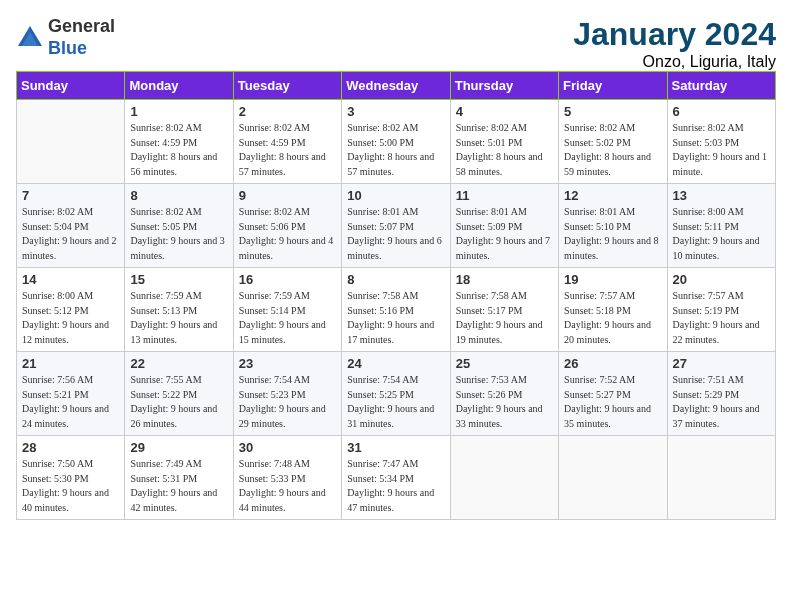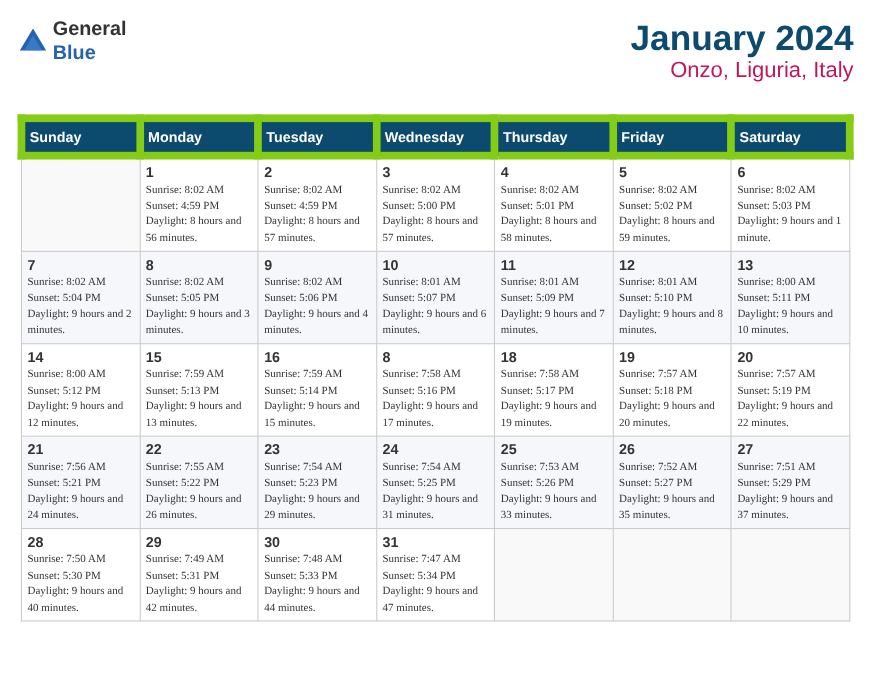--- a/index.html
+++ b/index.html
@@ -7,21 +7,21 @@
       font-family: Arial, sans-serif;
       background: #fff;
       width: 792px;
       min-height: 612px;
       padding: 16px;
     }
     .header {
       display: flex;
       justify-content: space-between;
       align-items: flex-start;
-      margin-bottom: 28px;
+      margin-bottom: 0;
     }
     .logo {
       display: flex;
       align-items: center;
       gap: 4px;
     }
     .logo-text {
       font-size: 18px;
       font-weight: bold;
       line-height: 1.2;
@@ -32,36 +32,36 @@
       width: 28px;
       height: 28px;
     }
     .title-block { text-align: right; }
     .month-title {
       font-size: 32px;
       font-weight: bold;
       color: #0c4a6e;
     }
     .subtitle {
-      font-size: 20px;
-      color: #be185d;
+      font-size: 16px;
+      color: #000000;
     }
     table {
       width: 100%;
       border-collapse: collapse;
       table-layout: fixed;
     }
     th {
-      background-color: #0c4a6e;
+      background-color: #6d28d9;
       color: #fff;
       font-size: 13px;
       font-weight: bold;
       padding: 6px 4px;
       text-align: left;
-      border: 7px solid #84cc16;
+      border: 1px solid #84cc16;
     }
     td {
       vertical-align: top;
       border: 1px solid #ccc;
       padding: 4px 5px;
       font-size: 10.5px;
       color: #333;
       background: #fff;
       height: 80px;
     }

